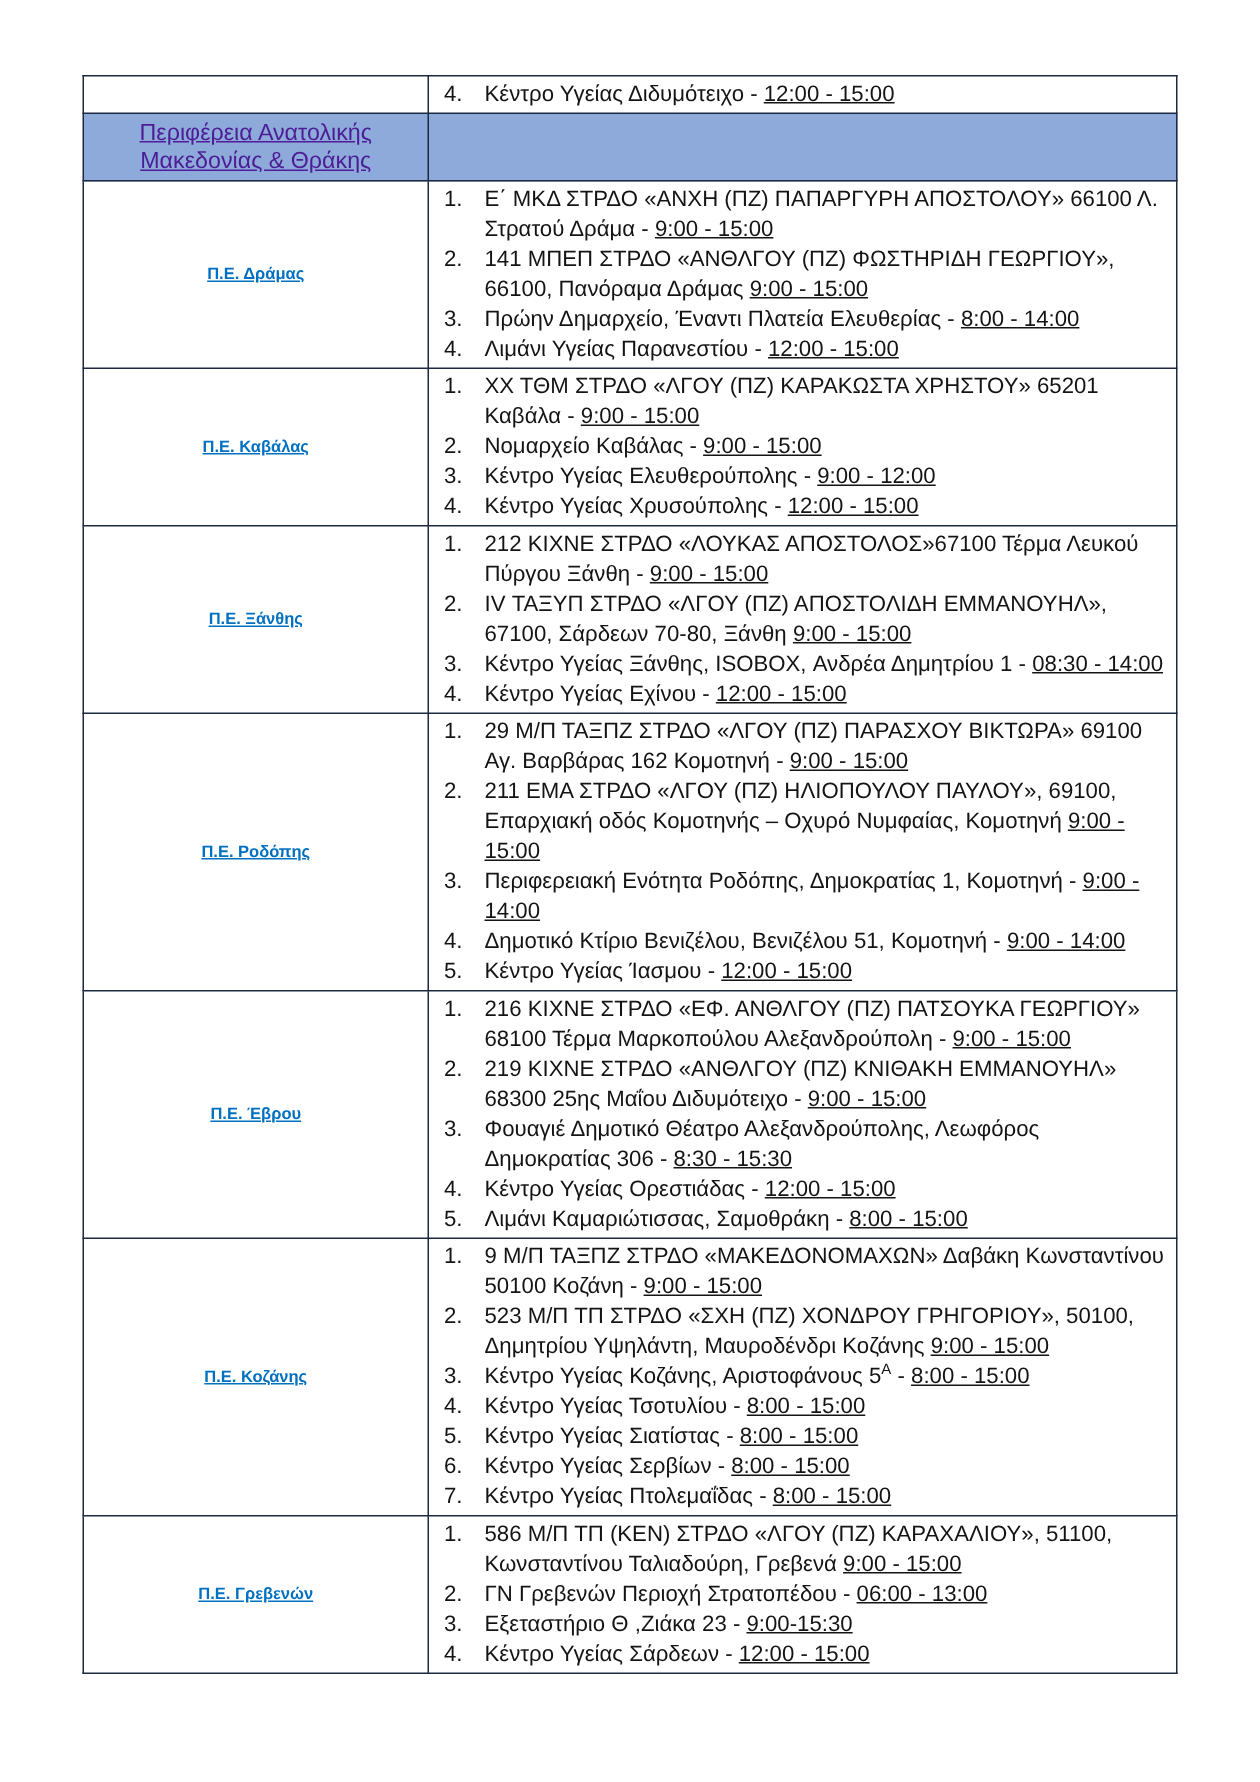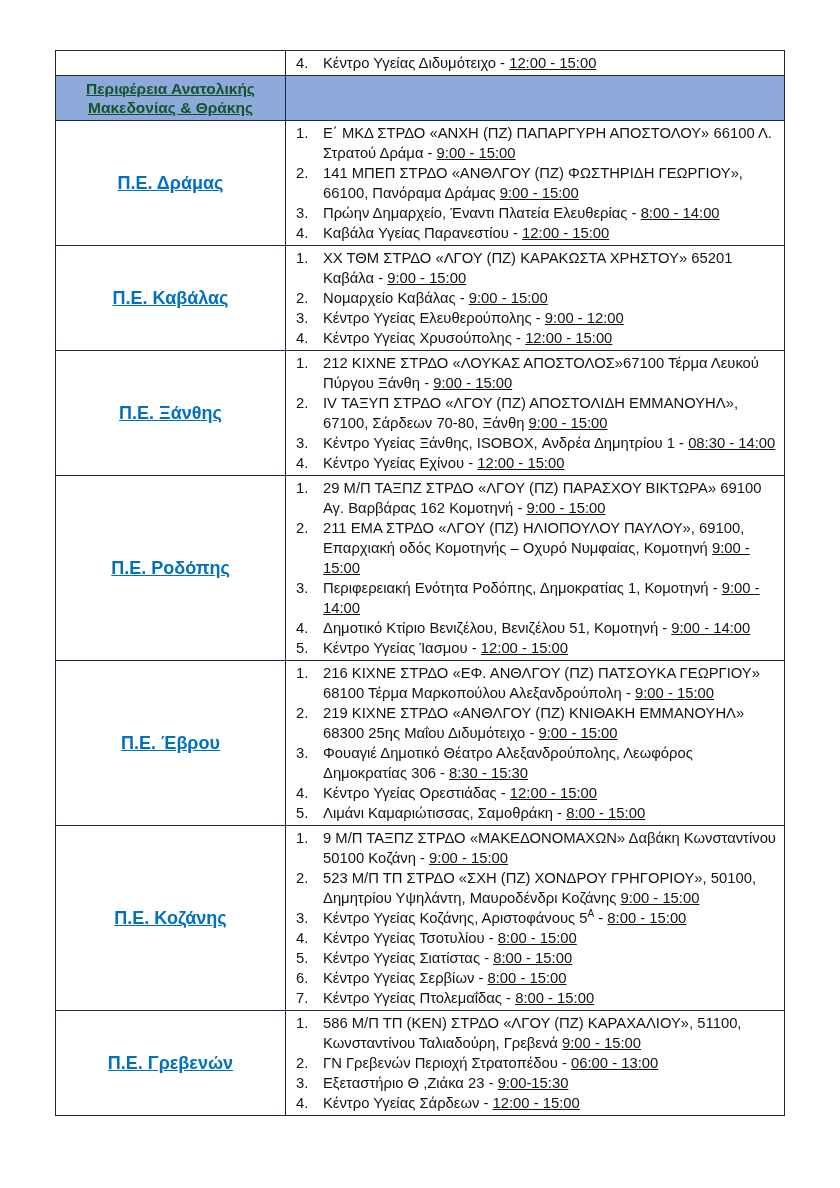--- a/index.html
+++ b/index.html
@@ -32,30 +32,30 @@
     text-align: center;
     padding: 2px 6px;
   }
   td.items-cell {
     vertical-align: middle;
     padding: 2px 6px 2px 10px;
   }
   .region-label {
     color: #0070C0;
     font-weight: bold;
-    font-size: 18px;
+    font-size: 11px;
     line-height: 19px;
     text-decoration: underline;
   }
   tr.group-header td {
     background: #8EAADB;
   }
   .group-header-label {
-    color: #14532d;
-    font-weight: bold;
+    color: #4c1d95;
+    font-weight: normal;
     font-size: 15.5px;
     line-height: 19px;
     text-decoration: underline;
     display: inline-block;
     padding: 1px 0;
   }
   .item {
     display: flex;
     font-size: 14.8px;
     line-height: 20px;
@@ -99,21 +99,21 @@
             <div class="item">
               <span class="item-num">2.</span>
               <span class="item-body"><span>141 ΜΠΕΠ ΣΤΡΔΟ «ΑΝΘΛΓΟΥ (ΠΖ) ΦΩΣΤΗΡΙΔΗ ΓΕΩΡΓΙΟΥ», 66100, Πανόραμα Δράμας </span><span class="time-range">9:00 - 15:00</span></span>
             </div>
             <div class="item">
               <span class="item-num">3.</span>
               <span class="item-body"><span>Πρώην Δημαρχείο, Έναντι Πλατεία Ελευθερίας - </span><span class="time-range">8:00 - 14:00</span></span>
             </div>
             <div class="item">
               <span class="item-num">4.</span>
-              <span class="item-body"><span>Καβάλα Υγείας Παρανεστίου - </span><span class="time-range">12:00 - 15:00</span></span>
+              <span class="item-body"><span>Λιμάνι Υγείας Παρανεστίου - </span><span class="time-range">12:00 - 15:00</span></span>
             </div>
           </td>
         </tr>
         <tr>
           <td class="region-cell"><span class="region-label">Π.Ε. Καβάλας</span></td>
           <td class="items-cell">
             <div class="item">
               <span class="item-num">1.</span>
               <span class="item-body"><span>ΧΧ ΤΘΜ ΣΤΡΔΟ «ΛΓΟΥ (ΠΖ) ΚΑΡΑΚΩΣΤΑ ΧΡΗΣΤΟΥ» 65201 Καβάλα - </span><span class="time-range">9:00 - 15:00</span></span>
             </div>

